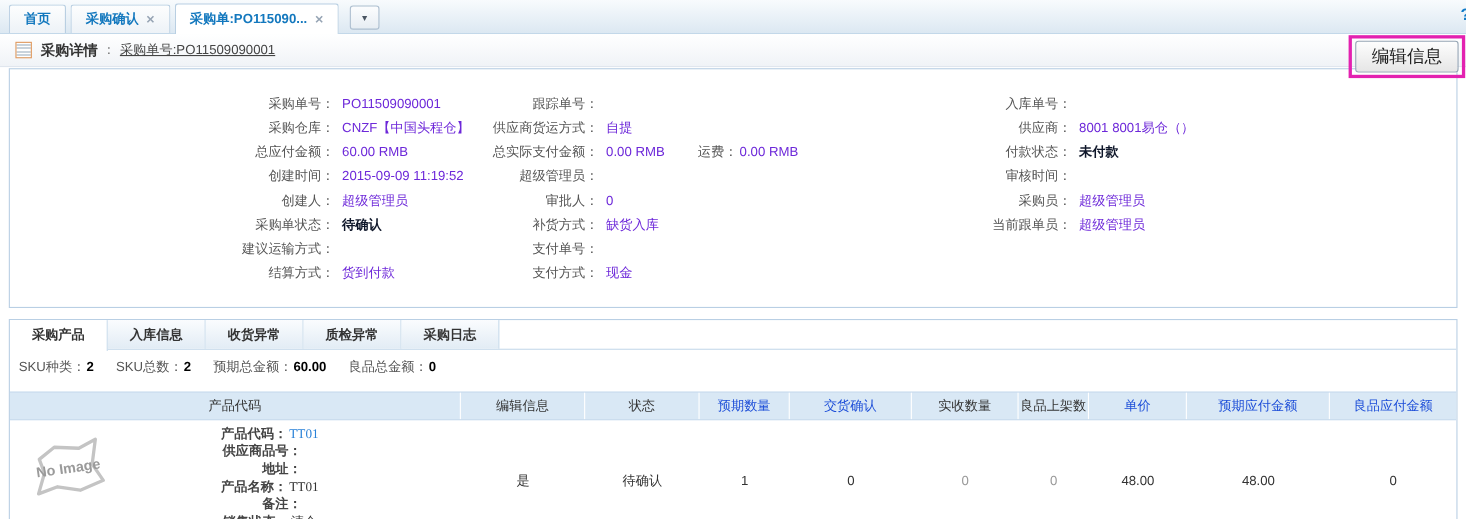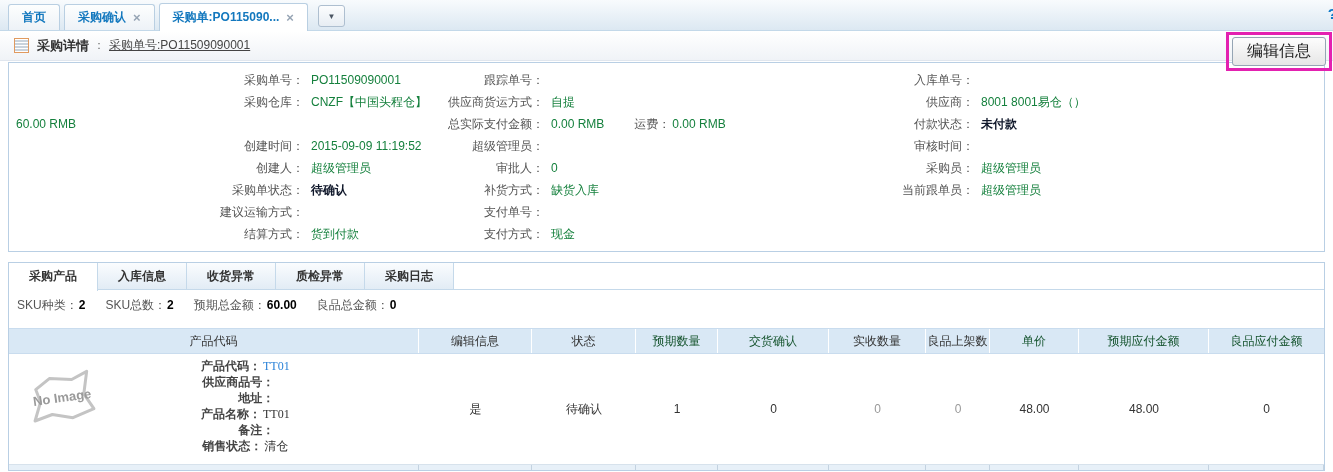--- a/index.html
+++ b/index.html
@@ -31,27 +31,27 @@
   .hd-title { font-size:13px; font-weight:bold; color:#333; }
   .hd-sep { margin:0 4px; color:#777; }
   .hd-link { color:#444; text-decoration:underline; cursor:pointer; }
   .edit-wrap { position:absolute; right:1px; top:1px; border:3px solid #e321b0;
     padding:2px 3px; }
   .edit-btn { padding:3px 14px; font-size:16px; color:#222; cursor:pointer;
     background:linear-gradient(#fdfdfd,#e6e6e6); border:1px solid #96a5b4; border-radius:3px; }
 
   
   .details { margin:1px 8px 0 8px; border:1px solid #b9cfe4; background:#fff;
-    padding:6px 0; }
+    padding:20px 0; }
   .drow { height:22px; display:flex; align-items:center; }
   .dcell { display:flex; align-items:center; }
   .dcell.c1 { width:430px; } .dcell.c2 { width:430px; } .dcell.c3 { flex:1; }
   .dlabel { display:inline-block; text-align:right; color:#555; white-space:nowrap; }
   .c1 .dlabel { width:295px; } .c2 .dlabel { width:105px; } .c3 .dlabel { width:105px; }
-  .dvalue { margin-left:7px; color:#15803d; white-space:nowrap; }
+  .dvalue { margin-left:7px; color:#6d28d9; white-space:nowrap; }
   .dextra { margin-left:30px; color:#555; }
   .dextra .dvalue { margin-left:2px; }
   .bold { font-weight:bold; color:#0f172a; }
 
   
   .lower { margin:10px 8px 0 8px; border:1px solid #b9cfe4; background:#fff;
     height:209px; overflow:hidden; }
   .subtabs { display:flex; height:27px; border-bottom:1px solid #c5d9ea; }
   .subtab { padding:0 20px; line-height:26px; font-weight:bold; color:#333;
     background:linear-gradient(#fafcfe,#e2ecf5); border-right:1px solid #c5d9ea;
@@ -65,21 +65,21 @@
   .ptable { margin-top:8px; }
   .thead { display:flex; align-items:center; height:26px; background:#d9e8f5;
     border-top:1px solid #c9dcee; border-bottom:1px solid #c9dcee; color:#333; }
   .thead .tc { border-right:1px solid #ffffff; }
   .thead .tc:last-child { border-right:none; }
   .tc { text-align:center; white-space:nowrap; overflow:hidden; align-self:stretch;
     display:flex; align-items:center; justify-content:center; }
   .w0{width:410px;} .w1{width:113px;} .w2{width:104px;} .w3{width:82px;}
   .w4{width:111px;} .w5{width:97px;} .w6{width:64px;} .w7{width:89px;}
   .w8{width:130px;} .w9{flex:1;}
-  .red { color:#14532d; }
+  .red { color:#1d4ed8; }
   .gray { color:#999; }
   .trow { display:flex; align-items:center; height:110px; }
   .pcell { display:flex; align-items:flex-start; justify-content:flex-start;
     padding-top:4px; }
   .noimg { width:82px; height:62px; margin:8px 6px 0 12px; flex:none; }
   .pinfo { line-height:16px; }
   .pl { display:inline-block; width:152px; text-align:right; color:#444;
     font-weight:bold; white-space:nowrap; }
   .pv { color:#333; margin-left:2px;font-family:Liberation Serif, serif; }
   .pv.link { color:#2a82d8; cursor:pointer; }
@@ -141,20 +141,21 @@
         <span class="dlabel">供应商货运方式：</span>
         <span class="dvalue">自提</span>
       </div>
     <div class="dcell c3">
         <span class="dlabel">供应商：</span>
         <span class="dvalue">8001 8001易仓（）</span>
       </div>
   </div>
   <div class="drow">
     <div class="dcell c1">
+        <span class="dlabel">总应付金额：</span>
         <span class="dvalue">60.00 RMB</span>
       </div>
     <div class="dcell c2">
       <span class="dlabel">总实际支付金额：</span>
         <span class="dvalue">0.00 RMB</span>
       <span class="dextra"><span>运费：</span><span class="dvalue">0.00 RMB</span></span>
     </div>
     <div class="dcell c3">
         <span class="dlabel">付款状态：</span>
         <span class="dvalue bold">未付款</span>

